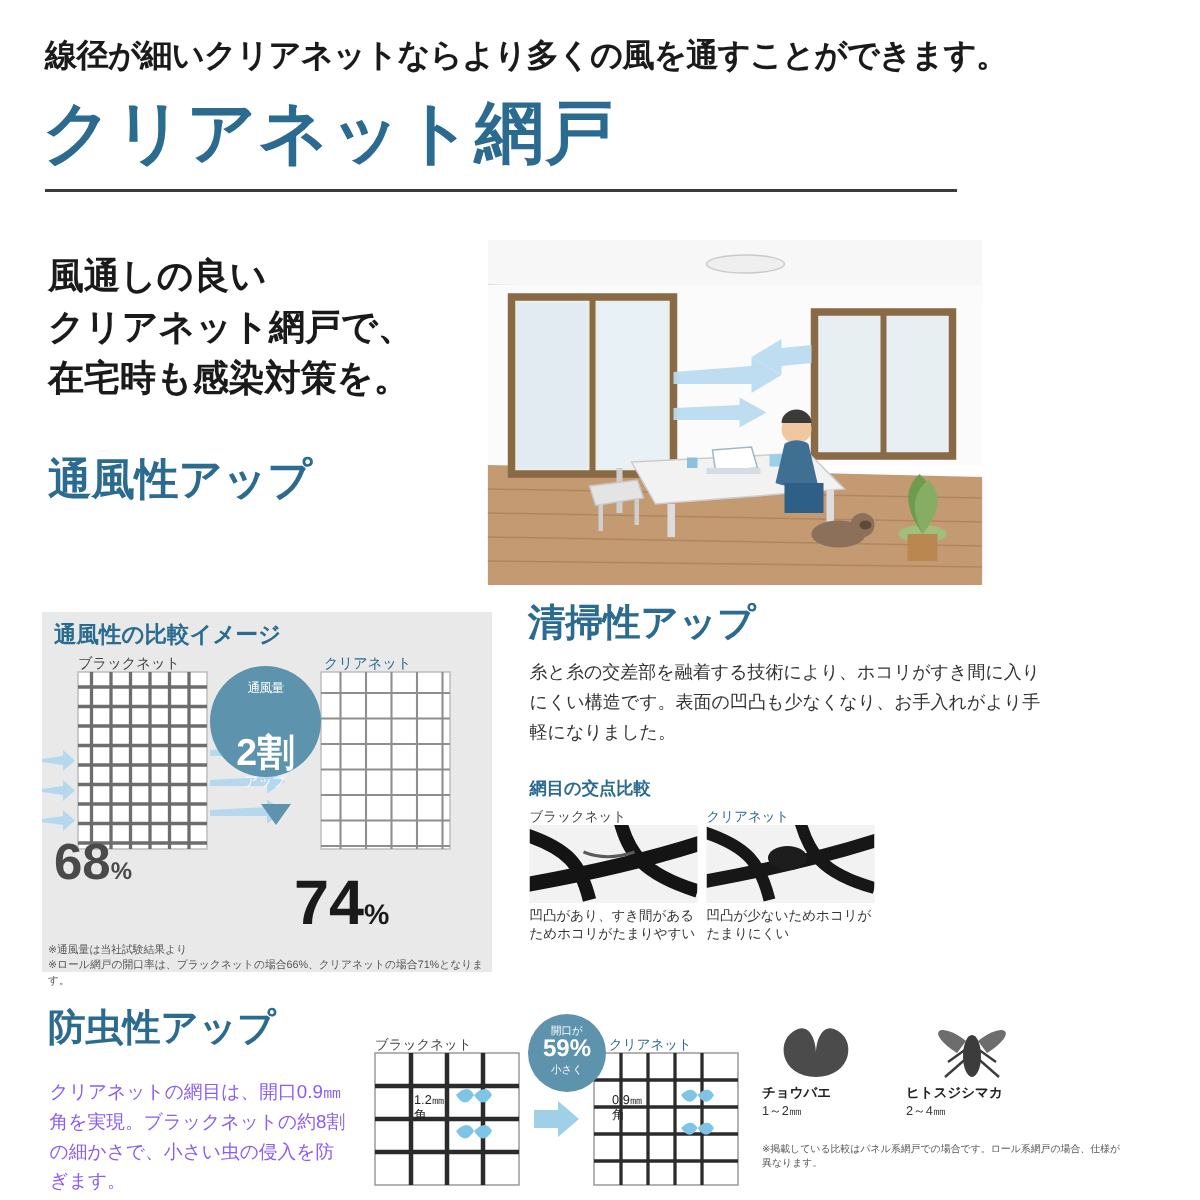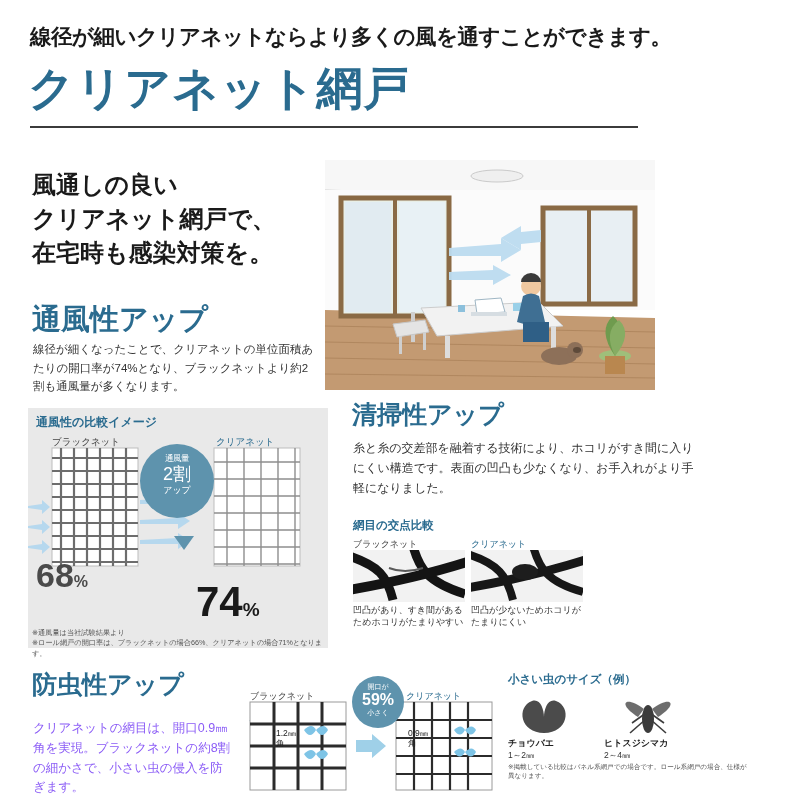--- a/index.html
+++ b/index.html
@@ -48,38 +48,38 @@
     position:absolute;left:325px;top:160px;width:330px;height:230px;
     background:#ffffff;overflow:hidden;
   }
 
   
   .greypanel{
     position:absolute;left:28px;top:408px;width:300px;height:240px;
     background:#e9e9e9;
   }
   .gp-title{
-    position:absolute;left:36px;top:414px;font-size:12px;font-weight:bold;color:#2a6b8f;text-align:center;
+    position:absolute;left:36px;top:414px;font-size:15px;font-weight:bold;color:#2a6b8f;text-align:center;
   }
   .gp-lbl-left{position:absolute;left:52px;top:436px;font-size:9.5px;color:#444;}
   .gp-lbl-right{position:absolute;left:216px;top:436px;font-size:9.5px;color:#2a6b8f;}
   .pct-left{
     position:absolute;left:36px;top:556px;font-size:34px;font-weight:bold;color:#4a4a4a;
   }
   .pct-left small{font-size:16px;font-weight:bold;}
   .pct-right{
     position:absolute;left:196px;top:578px;font-size:42px;font-weight:bold;color:#1a1a1a;text-align:right;
   }
   .pct-right small{font-size:19px;font-weight:bold;}
   .bubble{
     position:absolute;left:140px;top:444px;width:74px;height:74px;border-radius:50%;
     background:#5e93ad;color:#fff;text-align:center;
   }
   .bubble .b1{font-size:8.5px;margin-top:9px;letter-spacing:-0.5px;}
-  .bubble .b2{font-size:18px;font-weight:normal;line-height:1.05;}
+  .bubble .b2{font-size:25px;font-weight:bold;line-height:1.05;margin-top:24px;}
   .bubble .b3{font-size:9px;}
   .note1{
     position:absolute;left:32px;top:628px;width:300px;font-size:7.2px;color:#555;line-height:1.45;
   }
 
   
   .sec2-title{
     position:absolute;left:352px;top:398px;font-size:25px;font-weight:bold;color:#2a6b8f;
   }
   .sec2-body{
@@ -190,21 +190,20 @@
       <path d="M290,196 q18,-22 4,-36 q-16,12 -4,36" fill="#86ad63"></path>
       <rect x="280" y="196" width="20" height="18" fill="#b9874f"></rect>
 
       <ellipse cx="234" cy="196" rx="18" ry="9" fill="#8d7059"></ellipse>
       <circle cx="250" cy="190" r="8" fill="#8d7059"></circle>
       <ellipse cx="252" cy="190" rx="4" ry="3" fill="#5e4a3a"></ellipse>
     </svg>
   </div>
 
   <div class="sec1-title">通風性アップ</div>
-  <div class="sec1-body">線径が細くなったことで、クリアネットの単位面積あたりの開口率が74%となり、ブラックネットより約2割も通風量が多くなります。</div>
 
   <div class="greypanel"></div>
   <div class="gp-title">通風性の比較イメージ</div>
   <div class="gp-lbl-left">ブラックネット</div>
   <div class="gp-lbl-right">クリアネット</div>
 
   <div style="position:absolute;left:28px;top:408px;width:300px;height:240px;">
     <svg width="300" height="240" viewBox="0 0 300 240" xmlns="http://www.w3.org/2000/svg">
 
       <rect x="24" y="40" width="86" height="118" fill="#ffffff" stroke="#bdbdbd"></rect>
@@ -354,21 +353,20 @@
   <div class="sq-lbl" style="left:408px;top:728px;white-space:pre-line;">0.9㎜
 角</div>
 
   <div class="bubble2">
     <div class="c1">開口が</div>
     <div class="c2">59%</div>
     <div class="c3">小さく</div>
   </div>
 
   <div class="sizecol">
-    <h4>小さい虫のサイズ（例）</h4>
     <div style="position:relative;height:80px;margin-top:6px;">
       <svg width="60" height="46" viewBox="0 0 60 46" style="position:absolute;left:6px;top:0;" xmlns="http://www.w3.org/2000/svg">
         <path d="M30,40 C6,40 2,14 18,8 C26,5 30,16 30,24 C30,16 34,5 42,8 C58,14 54,40 30,40z" fill="#4b4b4b"></path>
       </svg>
       <svg width="70" height="46" viewBox="0 0 70 46" style="position:absolute;left:104px;top:0;" xmlns="http://www.w3.org/2000/svg">
         <ellipse cx="36" cy="26" rx="6" ry="14" fill="#3c3c3c"></ellipse>
         <path d="M32,16 C14,2 4,10 26,24z" fill="#6d6d6d"></path>
         <path d="M40,16 C58,2 68,10 46,24z" fill="#6d6d6d"></path>
         <g stroke="#3c3c3c" stroke-width="1.6">
           <line x1="34" y1="26" x2="18" y2="40"></line>

